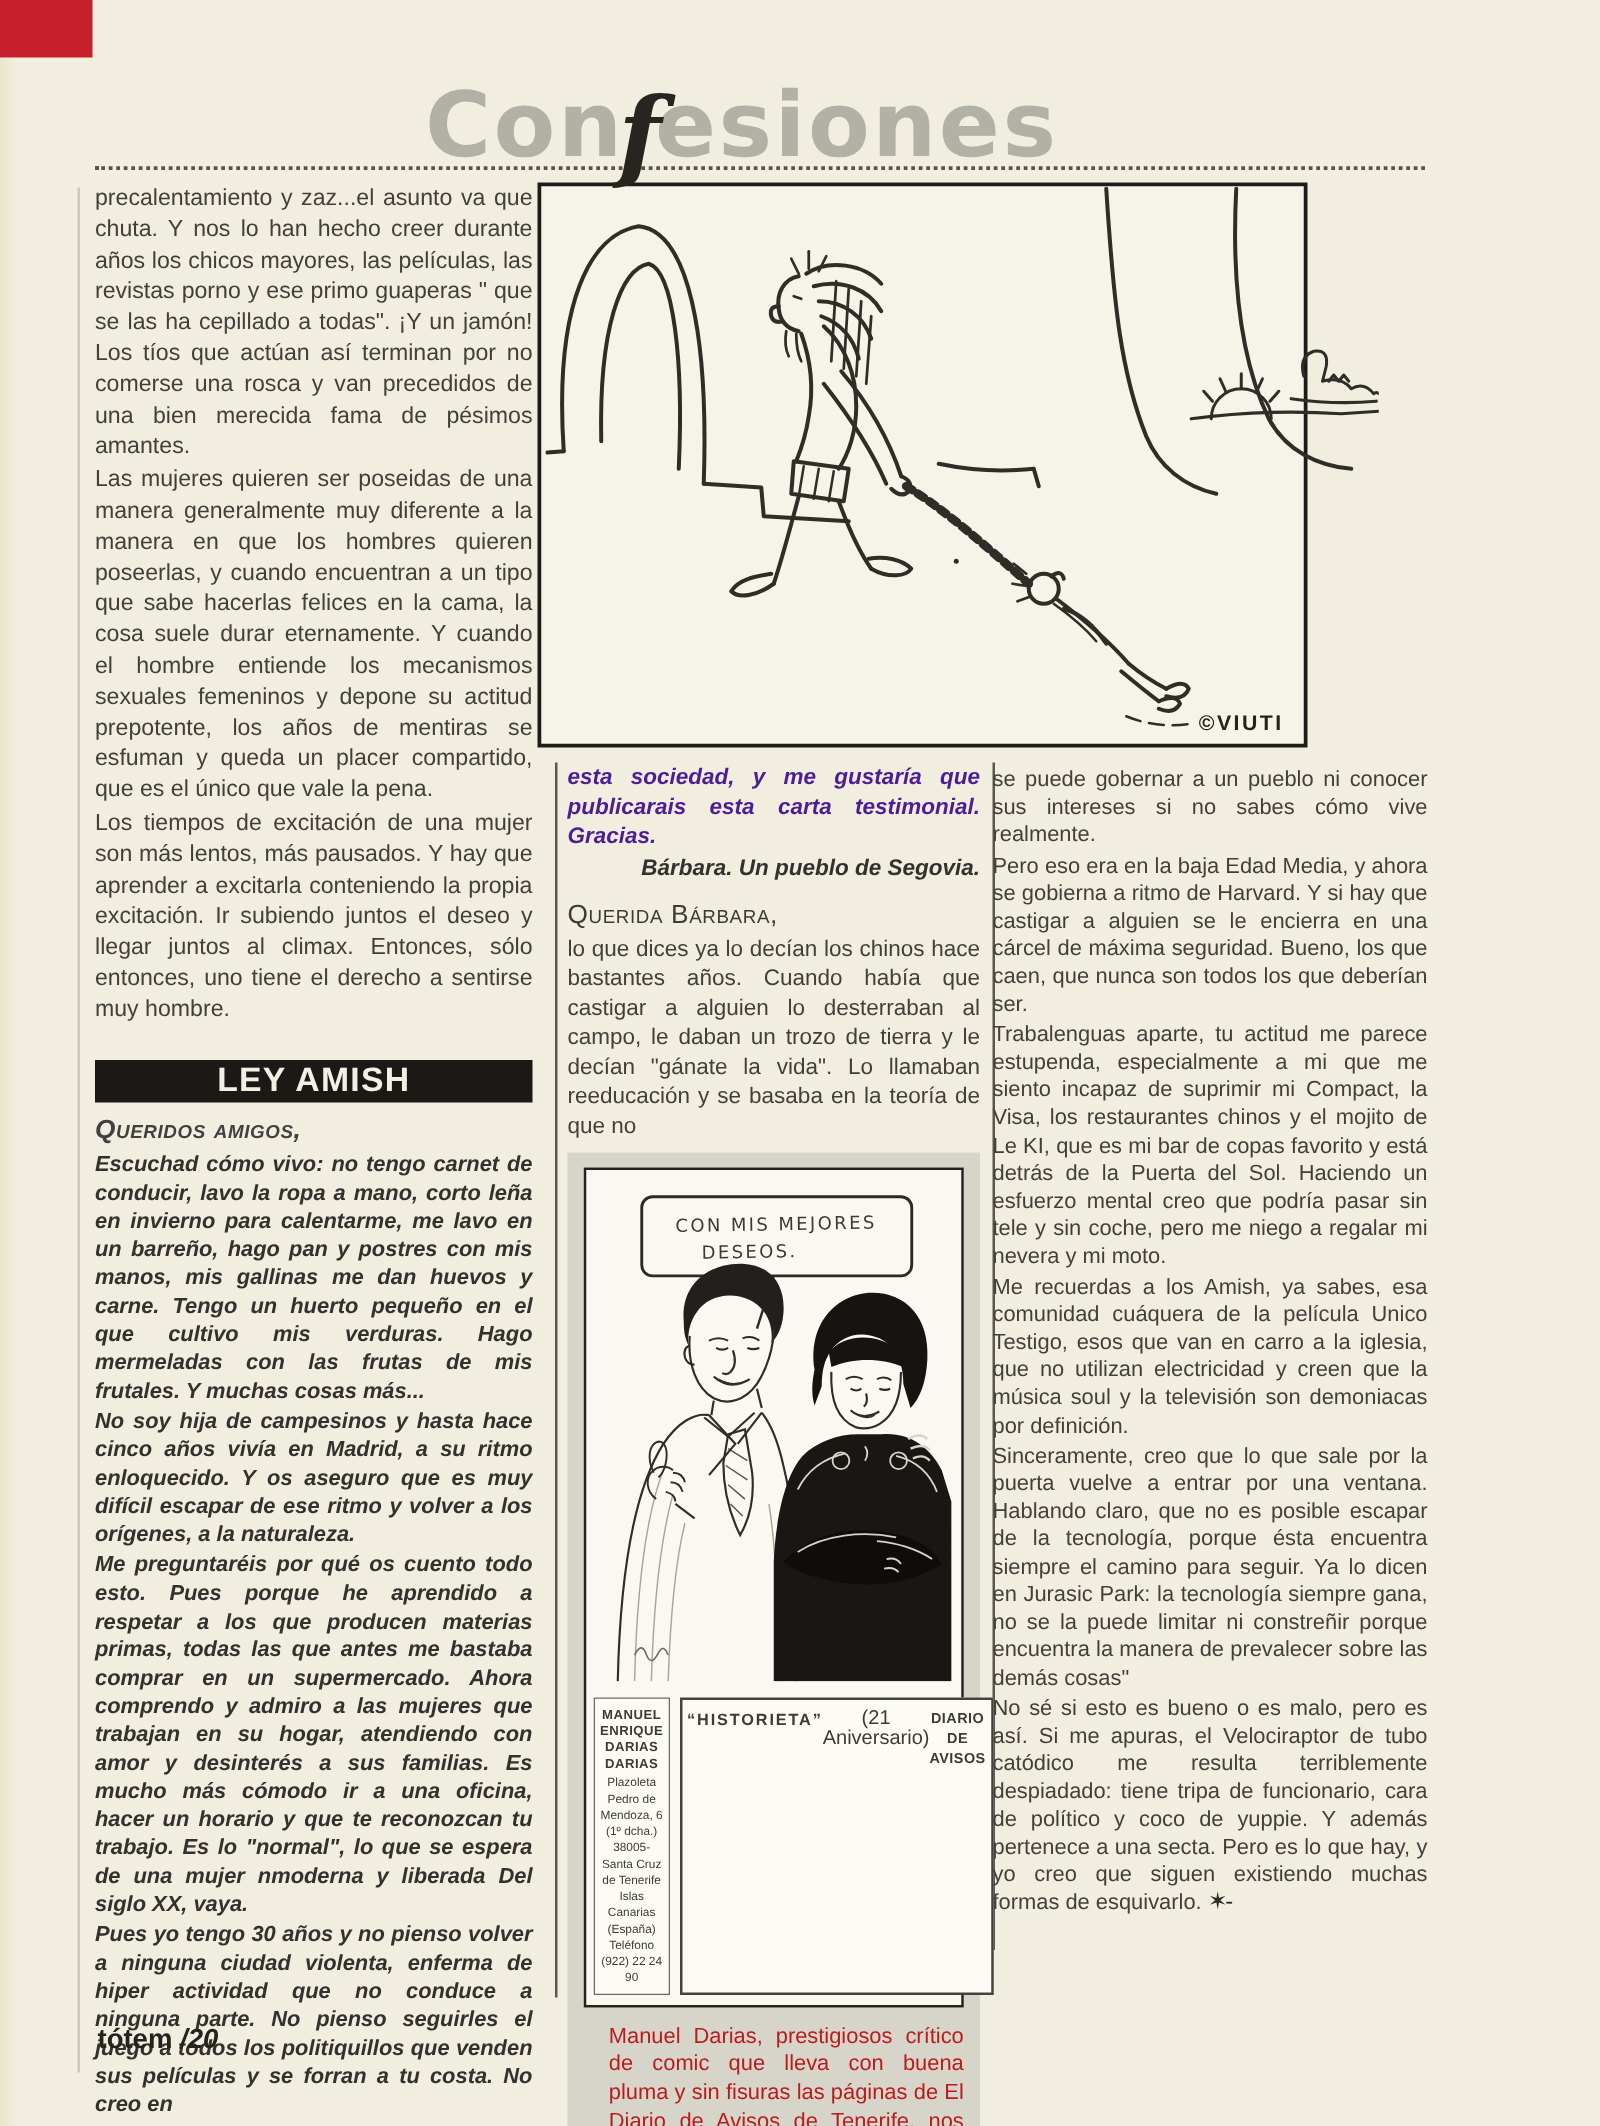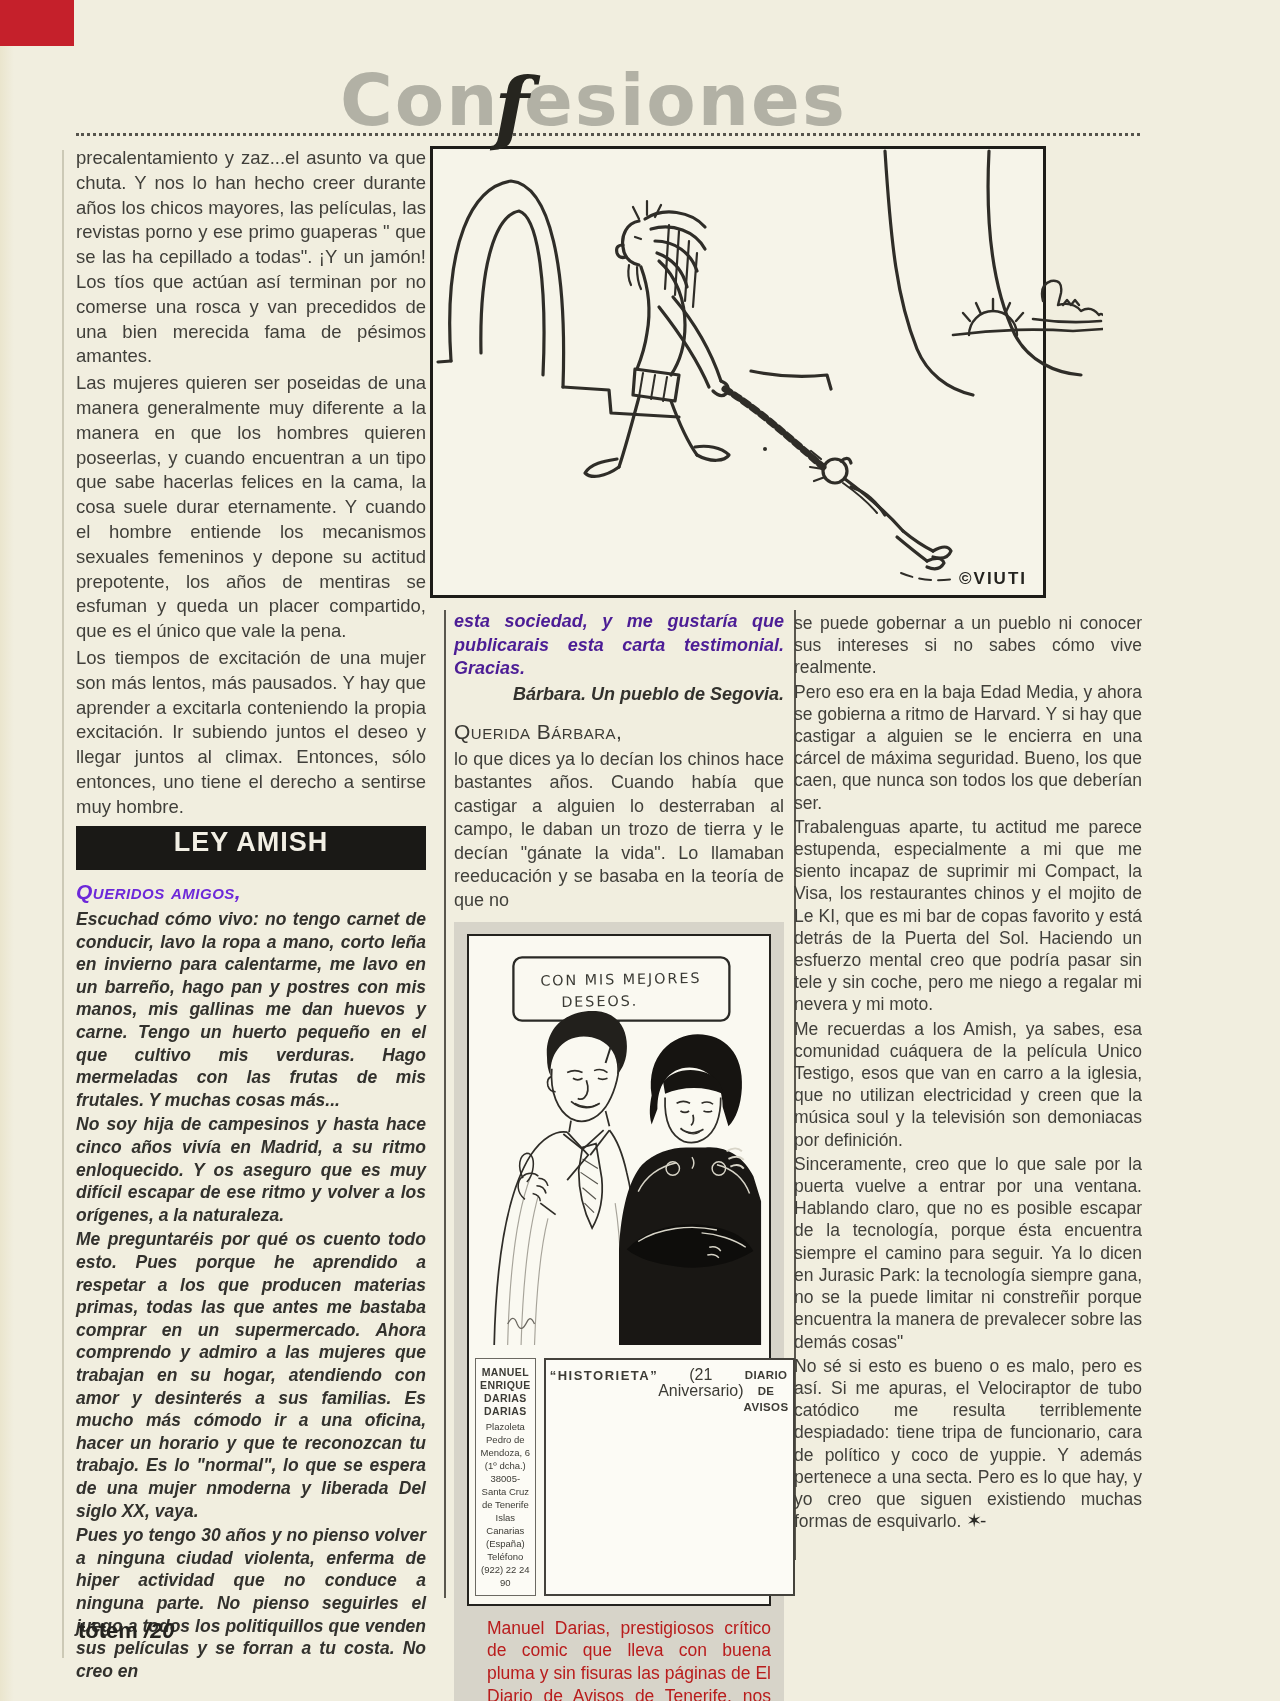--- a/index.html
+++ b/index.html
@@ -33,23 +33,23 @@
   .col{position:absolute;text-align:justify;}
   .col p{margin:0 0 2px 0;}
   .left-col{left:76px;top:146px;width:350px;font-size:18.5px;line-height:24.8px;}
   .mid-col{left:454px;top:610px;width:330px;font-size:18px;line-height:23.5px;}
   .right-col{left:794px;top:612px;width:348px;font-size:17.5px;line-height:22.2px;}
   .divider{position:absolute;width:2px;background:#5a574e;}
   .div1{left:444px;top:610px;height:988px;}
   .div2{left:794px;top:610px;height:950px;}
 
   .bar{background:var(--bar_black);color:#f2efe4;text-align:center;font-weight:bold;
-        font-size:27px;letter-spacing:1px;padding:4px 0 16px;margin:6px 0 10px;}
+        font-size:27px;letter-spacing:1px;padding:4px 0 6px;margin:28px 0 10px;}
   .salut{font-variant:small-caps;font-weight:bold;font-style:italic;font-size:21px;
-        letter-spacing:.5px;color:#6d28d9;margin:2px 0 3px;}
+        letter-spacing:.5px;color:#404040;margin:2px 0 3px;}
   .salut2{font-variant:small-caps;font-size:21px;letter-spacing:.5px;color:#3b3a35;margin:14px 0 4px;}
   .letter p{font-weight:bold;font-style:italic;color:#32312d;font-size:17.5px;line-height:22.6px;}
   .letter-end p{font-weight:bold;font-style:italic;color:#4c1d95;}
   .sig{font-weight:bold;font-style:italic;color:#32312d;text-align:right;margin-top:1px;}
 
   
   .panel{margin-top:10px;background:var(--panel_gray);padding:12px 13px 14px;}
   .art-box{background:var(--paper_white);border:2px solid #23221e;padding:6px 6px 8px;}
   .cards{display:flex;gap:8px;margin-top:6px;}
   .card{background:#fcfbf5;text-align:center;padding:7px 4px 6px;}

